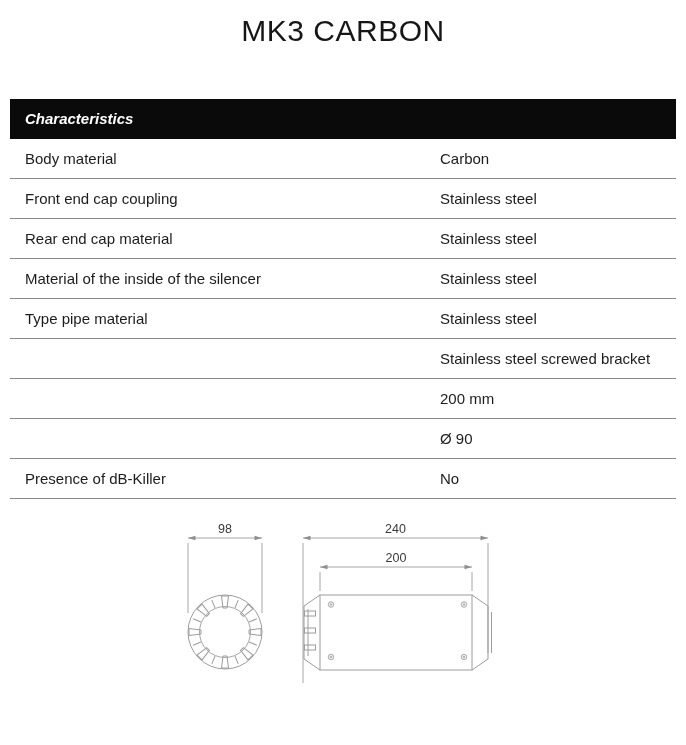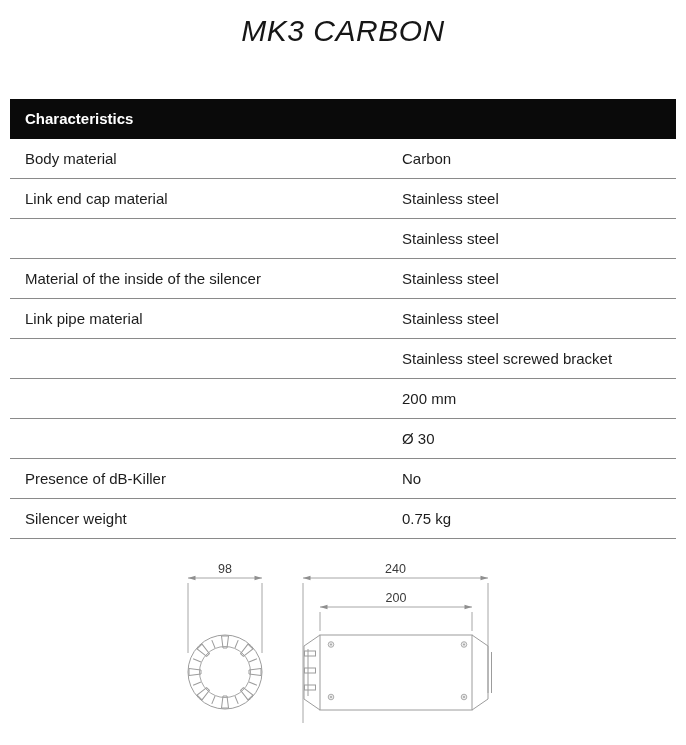--- a/index.html
+++ b/index.html
@@ -17,51 +17,51 @@
   }
   .title {
     text-align: center;
     margin: 0;
     padding-top: 13px;
     font-size: 30px;
     font-weight: 400;
     letter-spacing: 0.5px;
     color: #161616;
     line-height: 35px;
-    font-style: italic;
   }
   .spec-table {
     margin: 51px 10px 0 10px;
   }
   .spec-header {
     background: var(--header-bg, #0a0a0a);
     color: var(--header-fg, #ffffff);
     font-weight: bold;
     font-size: 15px;
     height: 40px;
     line-height: 40px;
     padding-left: 15px;
     box-sizing: border-box;
+    font-style: italic;
   }
   .spec-row {
     position: relative;
     height: 39px;
     border-bottom: 1px solid var(--divider, #8a8a8a);
     display: flex;
     align-items: center;
     font-size: 15px;
     color: #1c1c1c;
   }
   .spec-row .label {
     padding-left: 15px;
     width: 395px;
   }
   .spec-row .value {
     position: absolute;
-    left: 392px;
+    left: 430px;
     white-space: nowrap;
   }
   .drawing {
     display: block;
     margin-top: 6px;
   }
   
   .dl   { stroke: var(--draw-line, #9c9c9c); stroke-width: 1; fill: none; }
   .dlf  { stroke: var(--draw-line, #9c9c9c); stroke-width: 0.9; fill: #ffffff; }
   .dim  { stroke: var(--dim-line, #8f8f8f); stroke-width: 0.8; fill: none; }
@@ -83,50 +83,47 @@
   <h1 class="title">MK3 CARBON</h1>
 
   <div class="spec-table">
     <div class="spec-header">Characteristics</div>
 
     <div class="spec-row">
       <span class="label">Body material</span>
       <span class="value">Carbon</span>
     </div>
     <div class="spec-row">
-      <span class="label">Link end cap material</span>
-      <span class="value">Stainless steel</span>
-    </div>
-    <div class="spec-row">
+      <span class="label">Front end cap coupling</span>
+      <span class="value">Stainless steel</span>
+    </div>
+    <div class="spec-row">
+      <span class="label">Rear end cap material</span>
       <span class="value">Stainless steel</span>
     </div>
     <div class="spec-row">
       <span class="label">Material of the inside of the silencer</span>
       <span class="value">Stainless steel</span>
     </div>
     <div class="spec-row">
-      <span class="label">Link pipe material</span>
+      <span class="label">Type pipe material</span>
       <span class="value">Stainless steel</span>
     </div>
     <div class="spec-row">
       <span class="value">Stainless steel screwed bracket</span>
     </div>
     <div class="spec-row">
       <span class="value">200 mm</span>
     </div>
     <div class="spec-row">
-      <span class="value">Ø 30</span>
+      <span class="value">Ø 90</span>
     </div>
     <div class="spec-row">
       <span class="label">Presence of dB-Killer</span>
       <span class="value">No</span>
-    </div>
-    <div class="spec-row">
-      <span class="label">Silencer weight</span>
-      <span class="value">0.75 kg</span>
     </div>
   </div>
 
   <svg class="drawing" width="686" height="200" viewBox="0 0 686 200" xmlns="http://www.w3.org/2000/svg">
     <defs>
       <pattern id="hatch" width="3" height="3" patternUnits="userSpaceOnUse">
         <path d="M0 3 L3 0 M0 0 L3 3" stroke="#8f8f8f" stroke-width="0.45"></path>
       </pattern>
     </defs>
 

